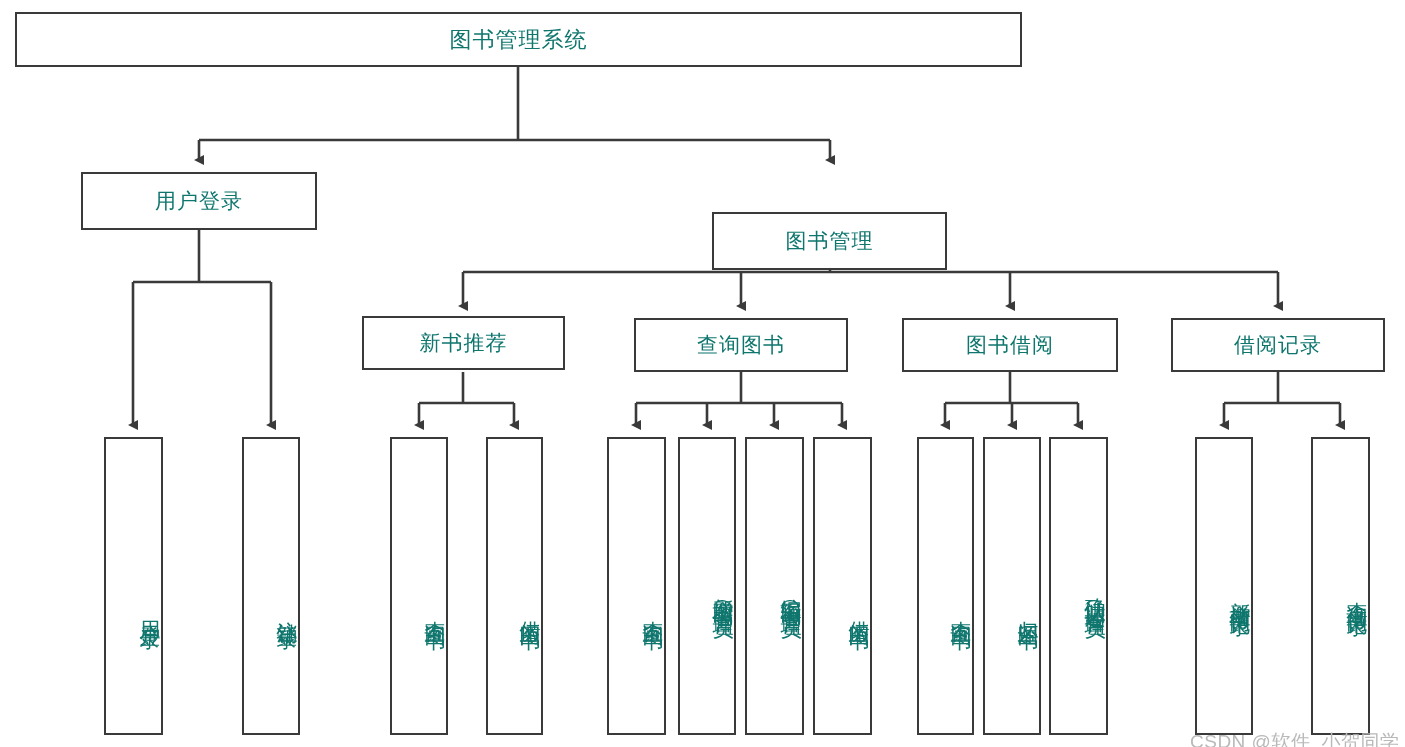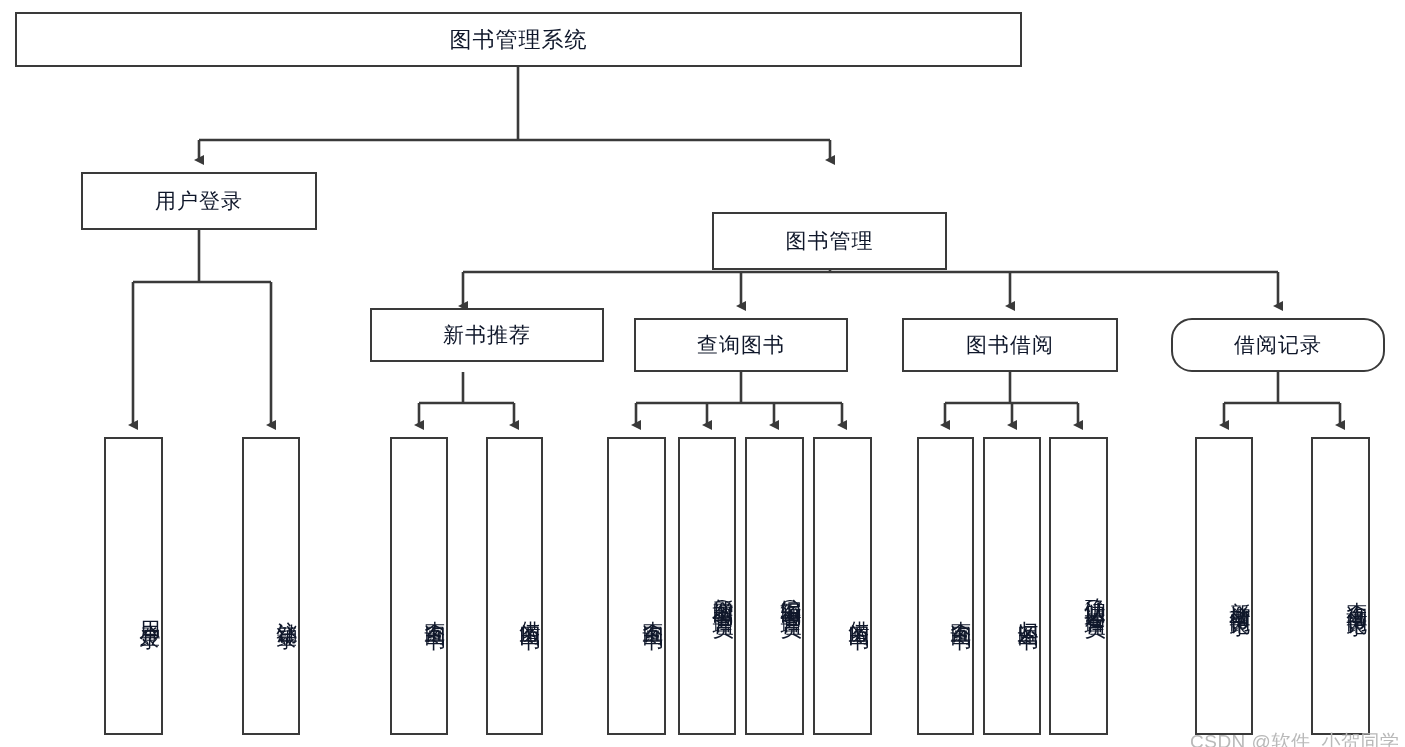--- a/index.html
+++ b/index.html
@@ -23,21 +23,21 @@
     top: 0;
     width: 1405px;
     height: 747px;
     pointer-events: none;
   }
   .node {
     position: absolute;
     box-sizing: border-box;
     background: #ffffff;
     border: 2px solid #3a3a3a;
-    color: #0f172a;
+    color: #0f766e;
     display: flex;
     align-items: center;
     justify-content: center;
     text-align: center;
     z-index: 2;
   }
   .node.root {
     font-size: 22px;
     letter-spacing: 1px;
   }
@@ -136,30 +136,30 @@
     <span>图书管理系统</span>
   </div>
 
   <div class="node level1" style="left:81px; top:172px; width:236px; height:58px;">
     <span>用户登录</span>
   </div>
   <div class="node level1" style="left:712px; top:172px; width:235px; height:58px;margin-top:40px;">
     <span>图书管理</span>
   </div>
 
-  <div class="node level2" style="left:362px; top:308px; width:234px; height:54px;margin-left:8px;">
+  <div class="node level2" style="left:362px; top:316px; width:203px; height:54px;">
     <span>新书推荐</span>
   </div>
   <div class="node level2" style="left:634px; top:318px; width:214px; height:54px;">
     <span>查询图书</span>
   </div>
   <div class="node level2" style="left:902px; top:318px; width:216px; height:54px;">
     <span>图书借阅</span>
   </div>
-  <div class="node level2" style="left:1171px; top:318px; width:214px; height:54px;border-radius:21px;">
+  <div class="node level2" style="left:1171px; top:318px; width:214px; height:54px;">
     <span>借阅记录</span>
   </div>
 
   <div class="node leaf" style="left:104px; top:437px; width:59px; height:298px;">
     <span class="leaf-label">用户登录</span>
   </div>
   <div class="node leaf" style="left:242px; top:437px; width:58px; height:298px;">
     <span class="leaf-label">注销登录</span>
   </div>
   <div class="node leaf" style="left:390px; top:437px; width:58px; height:298px;">

